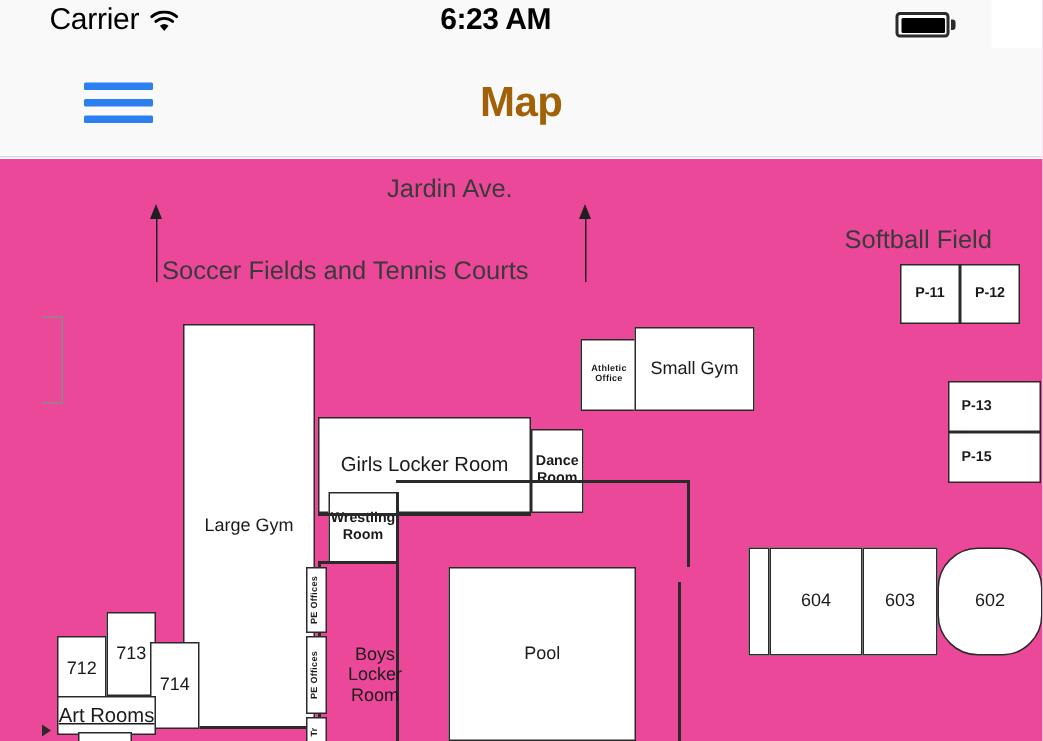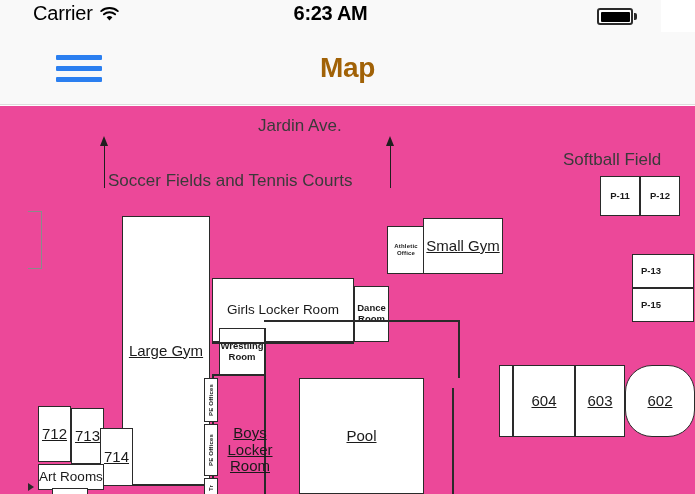--- a/index.html
+++ b/index.html
@@ -54,21 +54,21 @@
     background:#ec4899; overflow:hidden; cursor:grab;
   }
   .map { position:absolute; left:0; top:0; width:695px; height:388px; }
 
   
   .room {
     position:absolute; border:1.6px solid #2a2a2a; background:#fff;
     display:flex; align-items:center; justify-content:center; text-align:center;
     color:#1a1a1a; line-height:1.12;
   }
-  .lbl-lg { font-size:15px;text-decoration:underline; }
+  .lbl-lg { font-size:12px; }
   .lbl-md { font-size:13.5px; }
   .lbl-xs { font-size:6px; font-weight:700; letter-spacing:0.2px; }
   .lbl-tiny { font-size:9.5px; font-weight:700; }
 
   
   .maplabel { position:absolute; color:#3a3a3a; white-space:nowrap; }
 
   
   .vert {
     writing-mode: vertical-rl; text-orientation: mixed;
@@ -201,30 +201,30 @@
       </div>
       <div class="room lbl-xs vert" style="left:204px; top:372px; width:14px; height:20px;">
         <span>Tr</span>
       </div>
 
       <div class="room lbl-lg" style="left:299px; top:272px; width:125px; height:116px;">
         <span>Pool</span>
       </div>
       <div class="wall" style="left:452px; top:282px; width:1.6px; height:106px;"></div>
 
-      <div class="room lbl-lg" style="left:38px; top:300px; width:33px; height:56px;">
+      <div class="room lbl-lg" style="left:38px; top:318px; width:33px; height:43px;">
         <span>712</span>
       </div>
       <div class="room lbl-lg" style="left:71px; top:302px; width:33px; height:56px;">
         <span>713</span>
       </div>
       <div class="room lbl-lg" style="left:100px; top:322px; width:33px; height:58px;">
         <span>714</span>
       </div>
-      <div class="room lbl-md" style="left:38px; top:358px; width:66px; height:26px;">
+      <div class="room lbl-md" style="left:38px; top:358px; width:66px; height:26px;text-decoration:underline;">
         <span>Art Rooms</span>
       </div>
       <div class="room lbl-lg" style="left:52px; top:382px; width:36px; height:22px; border-bottom:none;">
         <span>711</span>
       </div>
       <div class="ptr" style="left:28px; top:377px;"></div>
 
       <div class="room lbl-tiny" style="left:600px; top:70px; width:40px; height:40px;">
         <span>P-11</span>
       </div>

